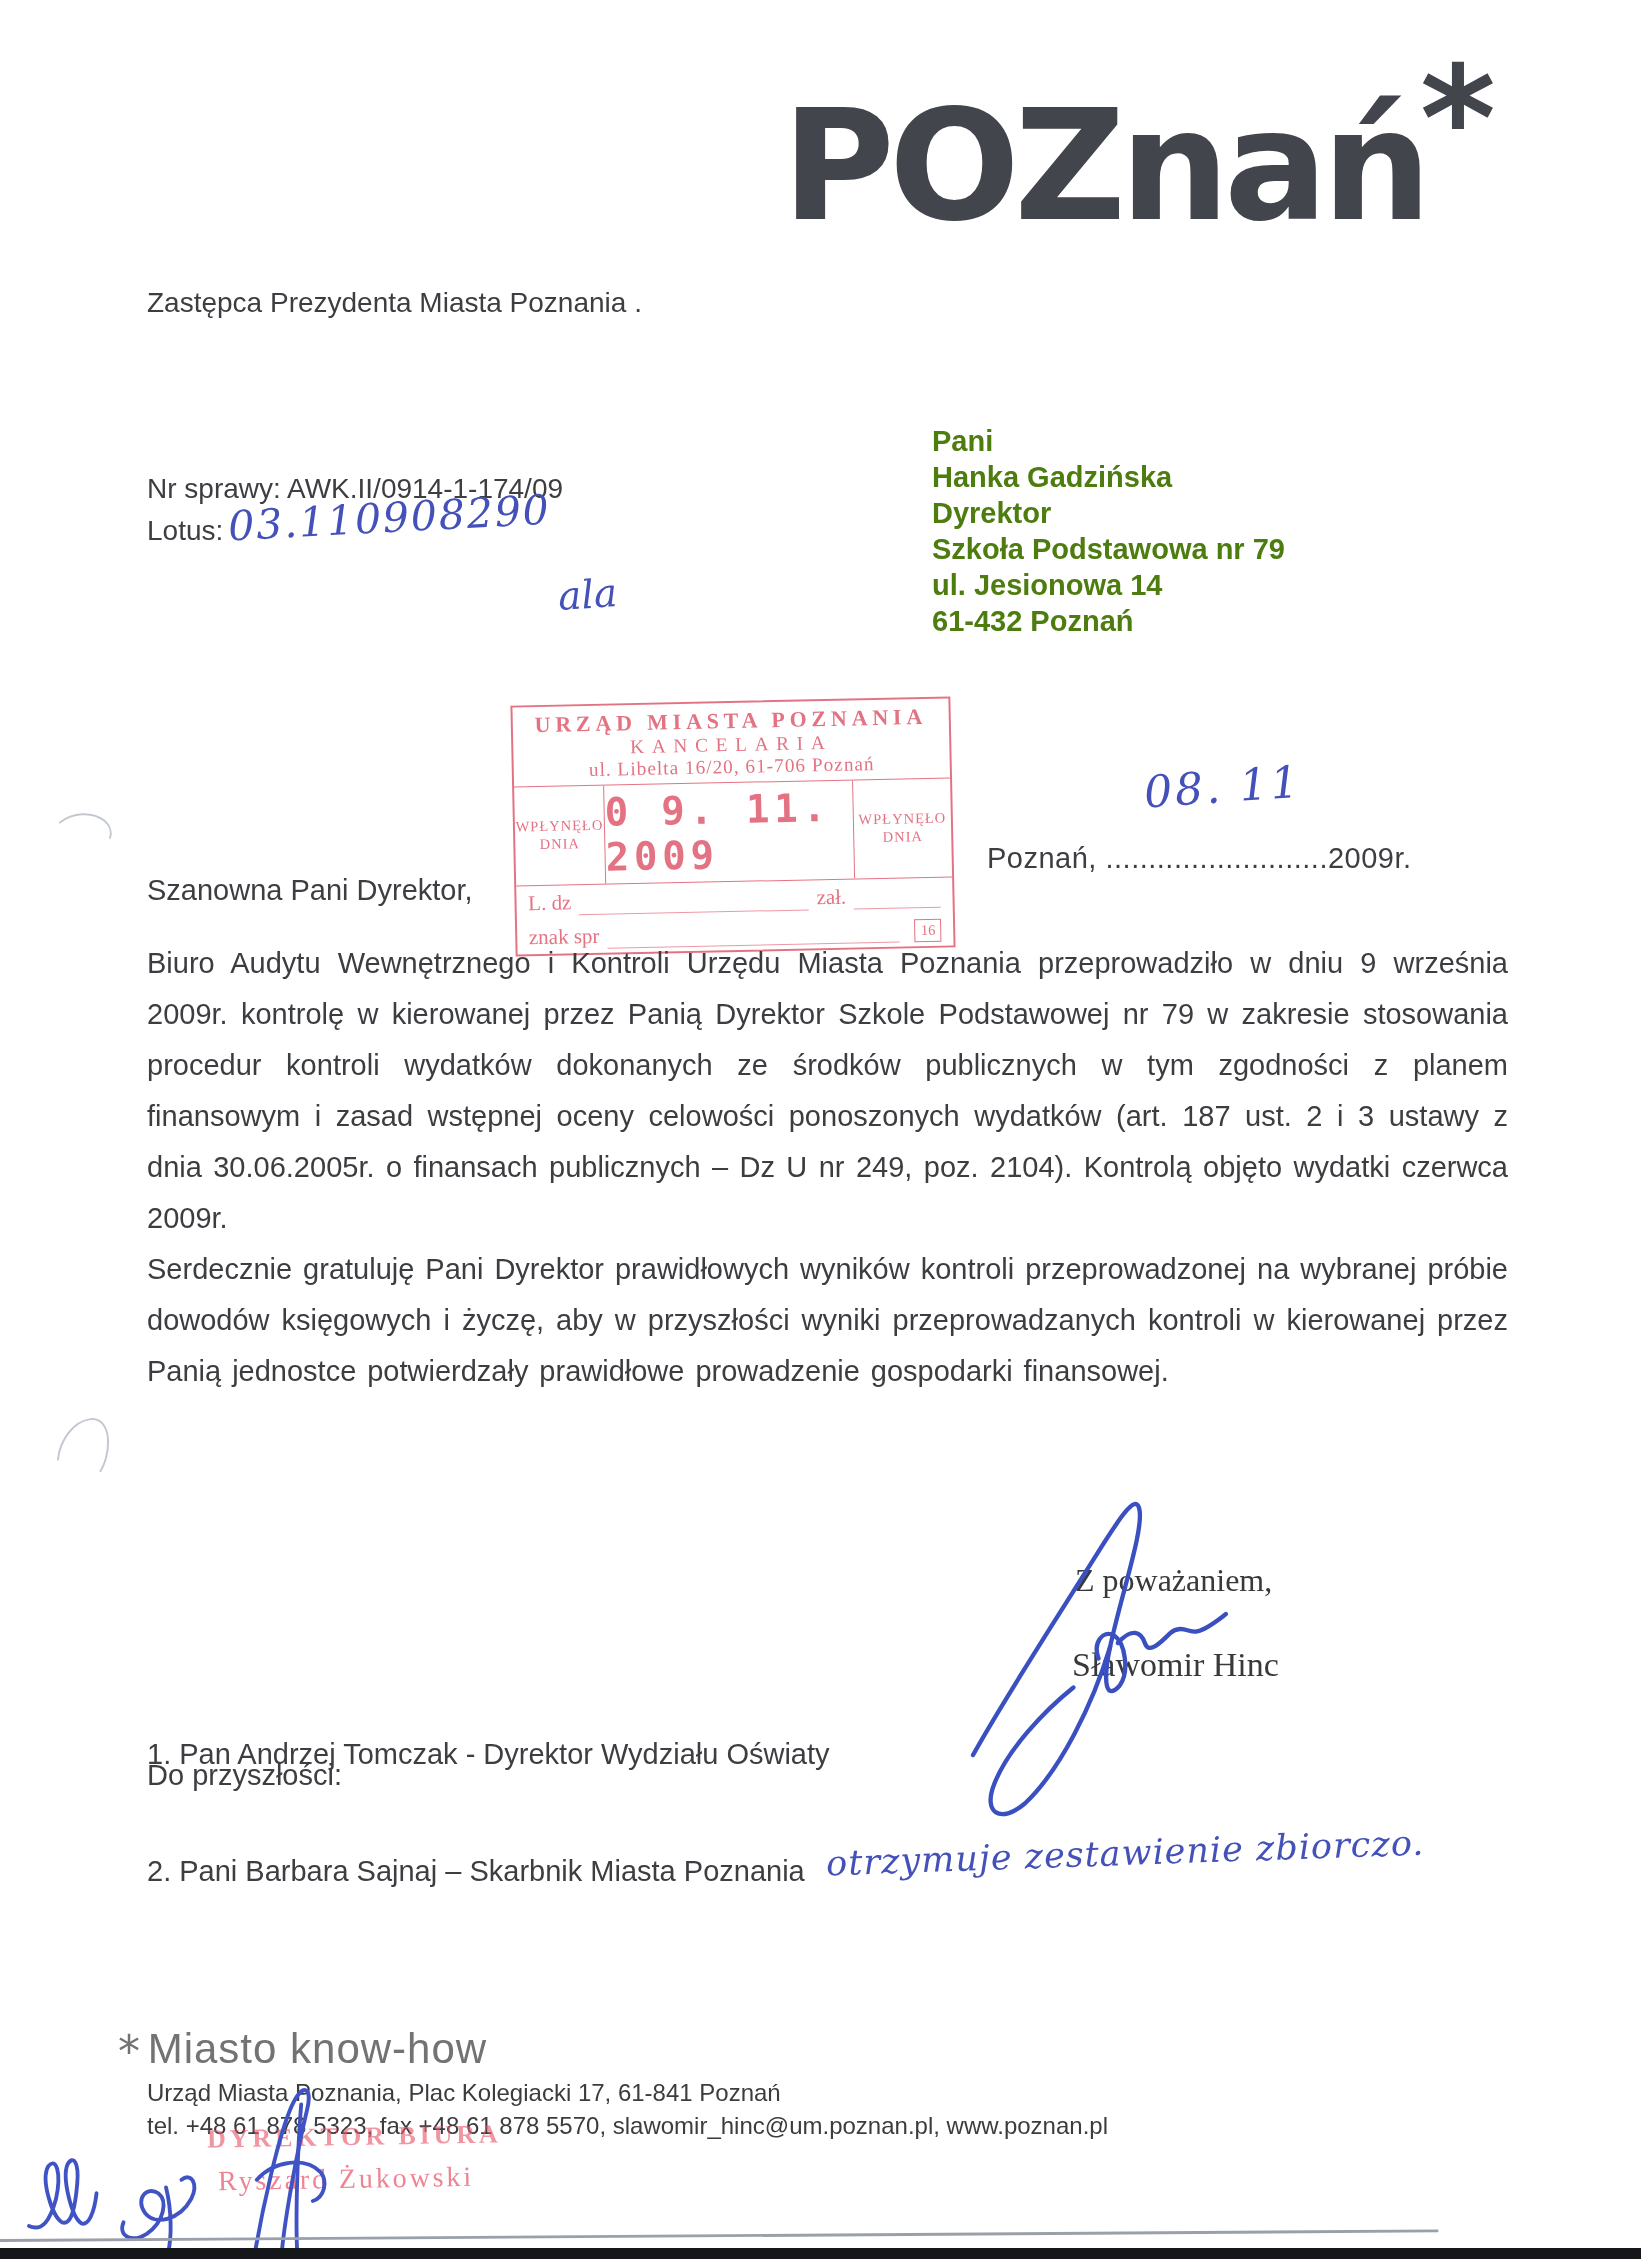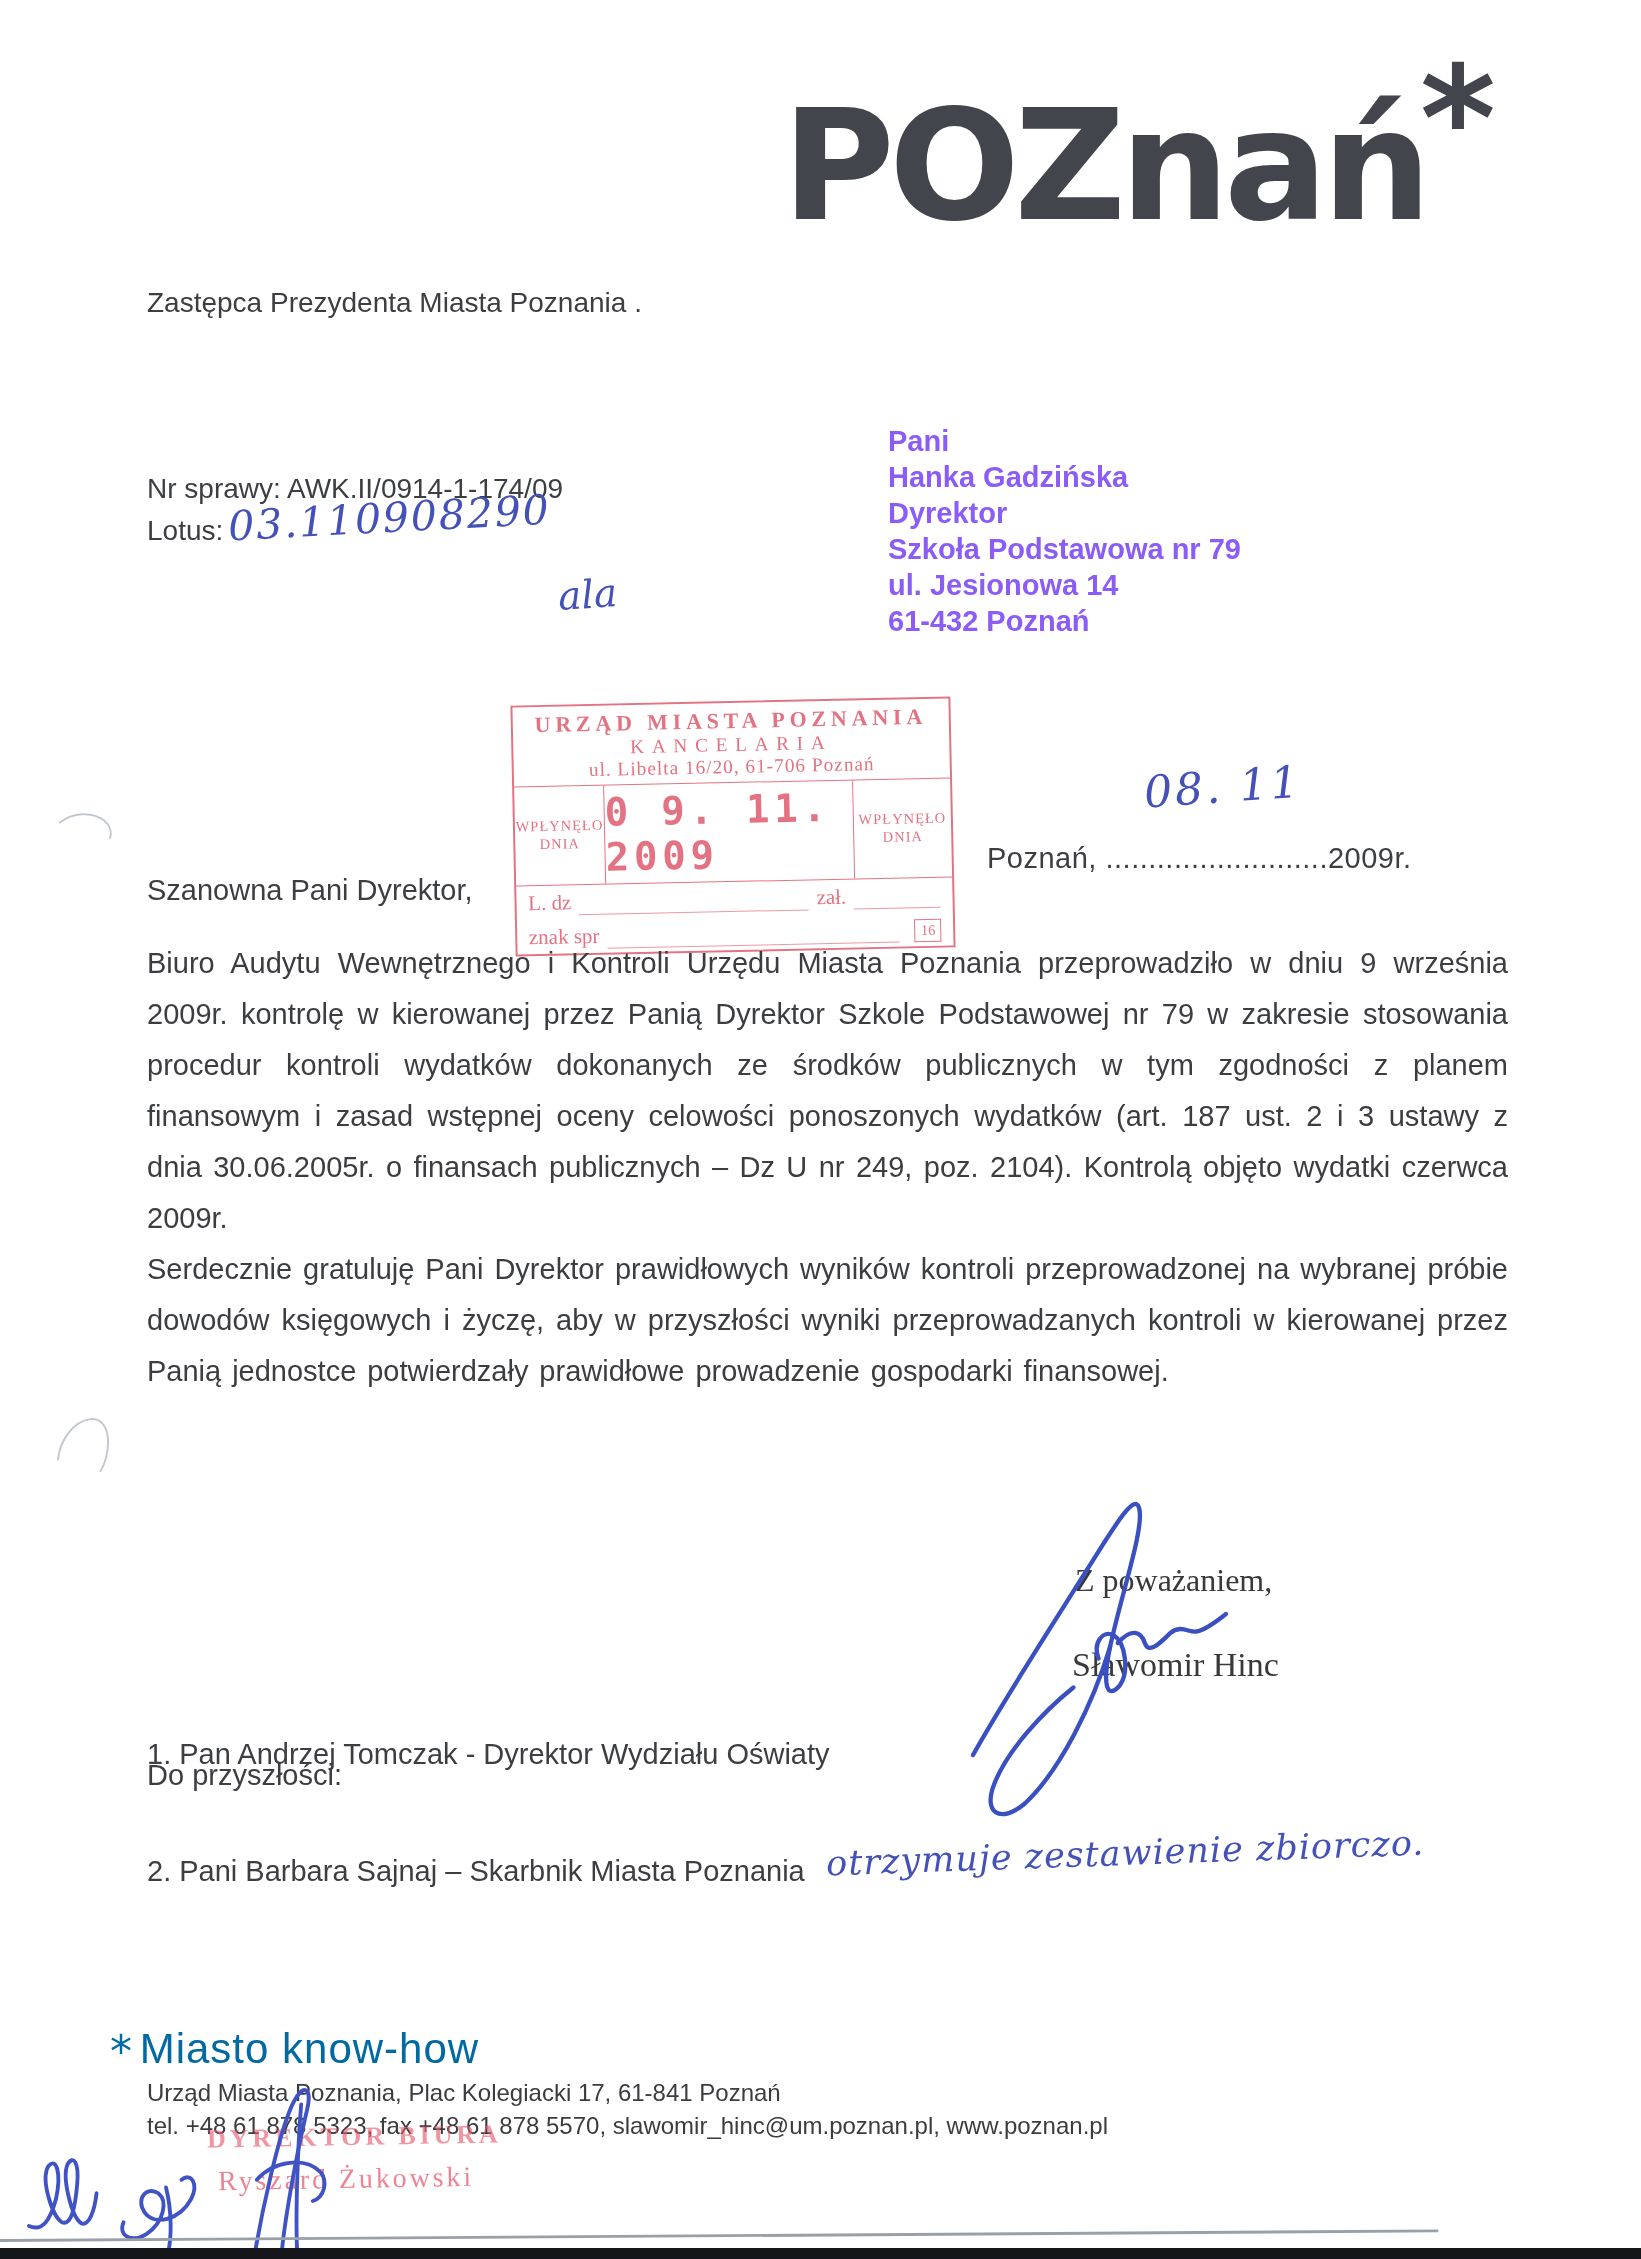--- a/index.html
+++ b/index.html
@@ -17,21 +17,21 @@
     line-height:1;display:inline-block;transform:translateY(-50px);margin-left:-5.8px;}
 
   .sender-title{left:147px;top:287px;font-size:28px;}
 
   .case-no{left:147px;top:473px;font-size:28px;}
   .lotus-label{left:147px;top:515px;font-size:28px;}
   .hand{color:#4351b8;font-family:"DejaVu Serif",serif;font-style:italic;}
   .lotus-value{left:228px;top:494px;font-size:41px;transform:rotate(-3deg);letter-spacing:1.9px;}
   .hand-ala{left:558px;top:572px;font-size:39px;transform:rotate(-4deg);}
 
-  .recipient{left:888px;top:423px;font-size:29px;font-weight:bold;line-height:36px;color:#8b5cf6;}
+  .recipient{left:932px;top:423px;font-size:29px;font-weight:bold;line-height:36px;color:#4d7c0f;}
 
   
   .stamp{left:513px;top:701px;width:436px;height:247px;border:2.9px solid #e06072;
     transform:rotate(-1.2deg);color:#e06072;font-family:"Liberation Serif",serif;opacity:.88;}
   .stamp-header{text-align:center;padding-top:4.8px;padding-bottom:3.9px;border-bottom:1.9px solid #e06072;}
   .stamp-l1{font-size:22px;font-weight:bold;letter-spacing:4.8px;}
   .stamp-l2{font-size:19.3px;letter-spacing:7.7px;}
   .stamp-l3{font-size:19.3px;letter-spacing:1px;}
   .stamp-mid{display:flex;height:98px;border-bottom:1.9px solid #e06072;}
   .stamp-cell{display:flex;align-items:center;justify-content:center;text-align:center;
@@ -57,21 +57,21 @@
   .body-text p{margin:0;}
 
   .valediction{left:1075px;top:1562px;font-size:32px;font-family:"Liberation Serif",serif;color:#38393b;}
   .signer-name{left:1072px;top:1646px;font-size:34px;font-family:"Liberation Serif",serif;color:#38393b;}
 
   .cc-title{left:147px;top:1759px;font-size:29px;}
   .cc-item1{left:147px;top:1738px;font-size:29px;}
   .cc-item2{left:147px;top:1855px;font-size:29px;}
   .hand-note{left:826px;top:1833px;font-size:35px;transform:rotate(-2deg);letter-spacing:1px;}
 
-  .footer-slogan{left:110px;top:2022px;white-space:nowrap;color:#0369a1;}
+  .footer-slogan{left:118px;top:2022px;white-space:nowrap;color:#737373;}
   .footer-star{font-family:"DejaVu Sans",sans-serif;font-size:44px;display:inline-block;
     transform:translateY(3.9px);margin-right:7.7px;}
   .footer-slogan-text{font-size:42px;letter-spacing:1px;}
   .footer-address{left:147px;top:2079px;font-size:24px;color:#3a3c3f;}
   .footer-contact{left:147px;top:2112px;font-size:24px;color:#3a3c3f;}
 
   .bottom-stamp-1{left:207px;top:2122px;font-size:26px;font-weight:bold;letter-spacing:3.9px;
     color:#e8556a;opacity:.62;font-family:"Liberation Serif",serif;transform:rotate(-1deg);}
   .bottom-stamp-2{left:218px;top:2163px;font-size:28px;letter-spacing:2.9px;color:#e8556a;
     opacity:.72;font-family:"Liberation Serif",serif;transform:rotate(-1deg);}

